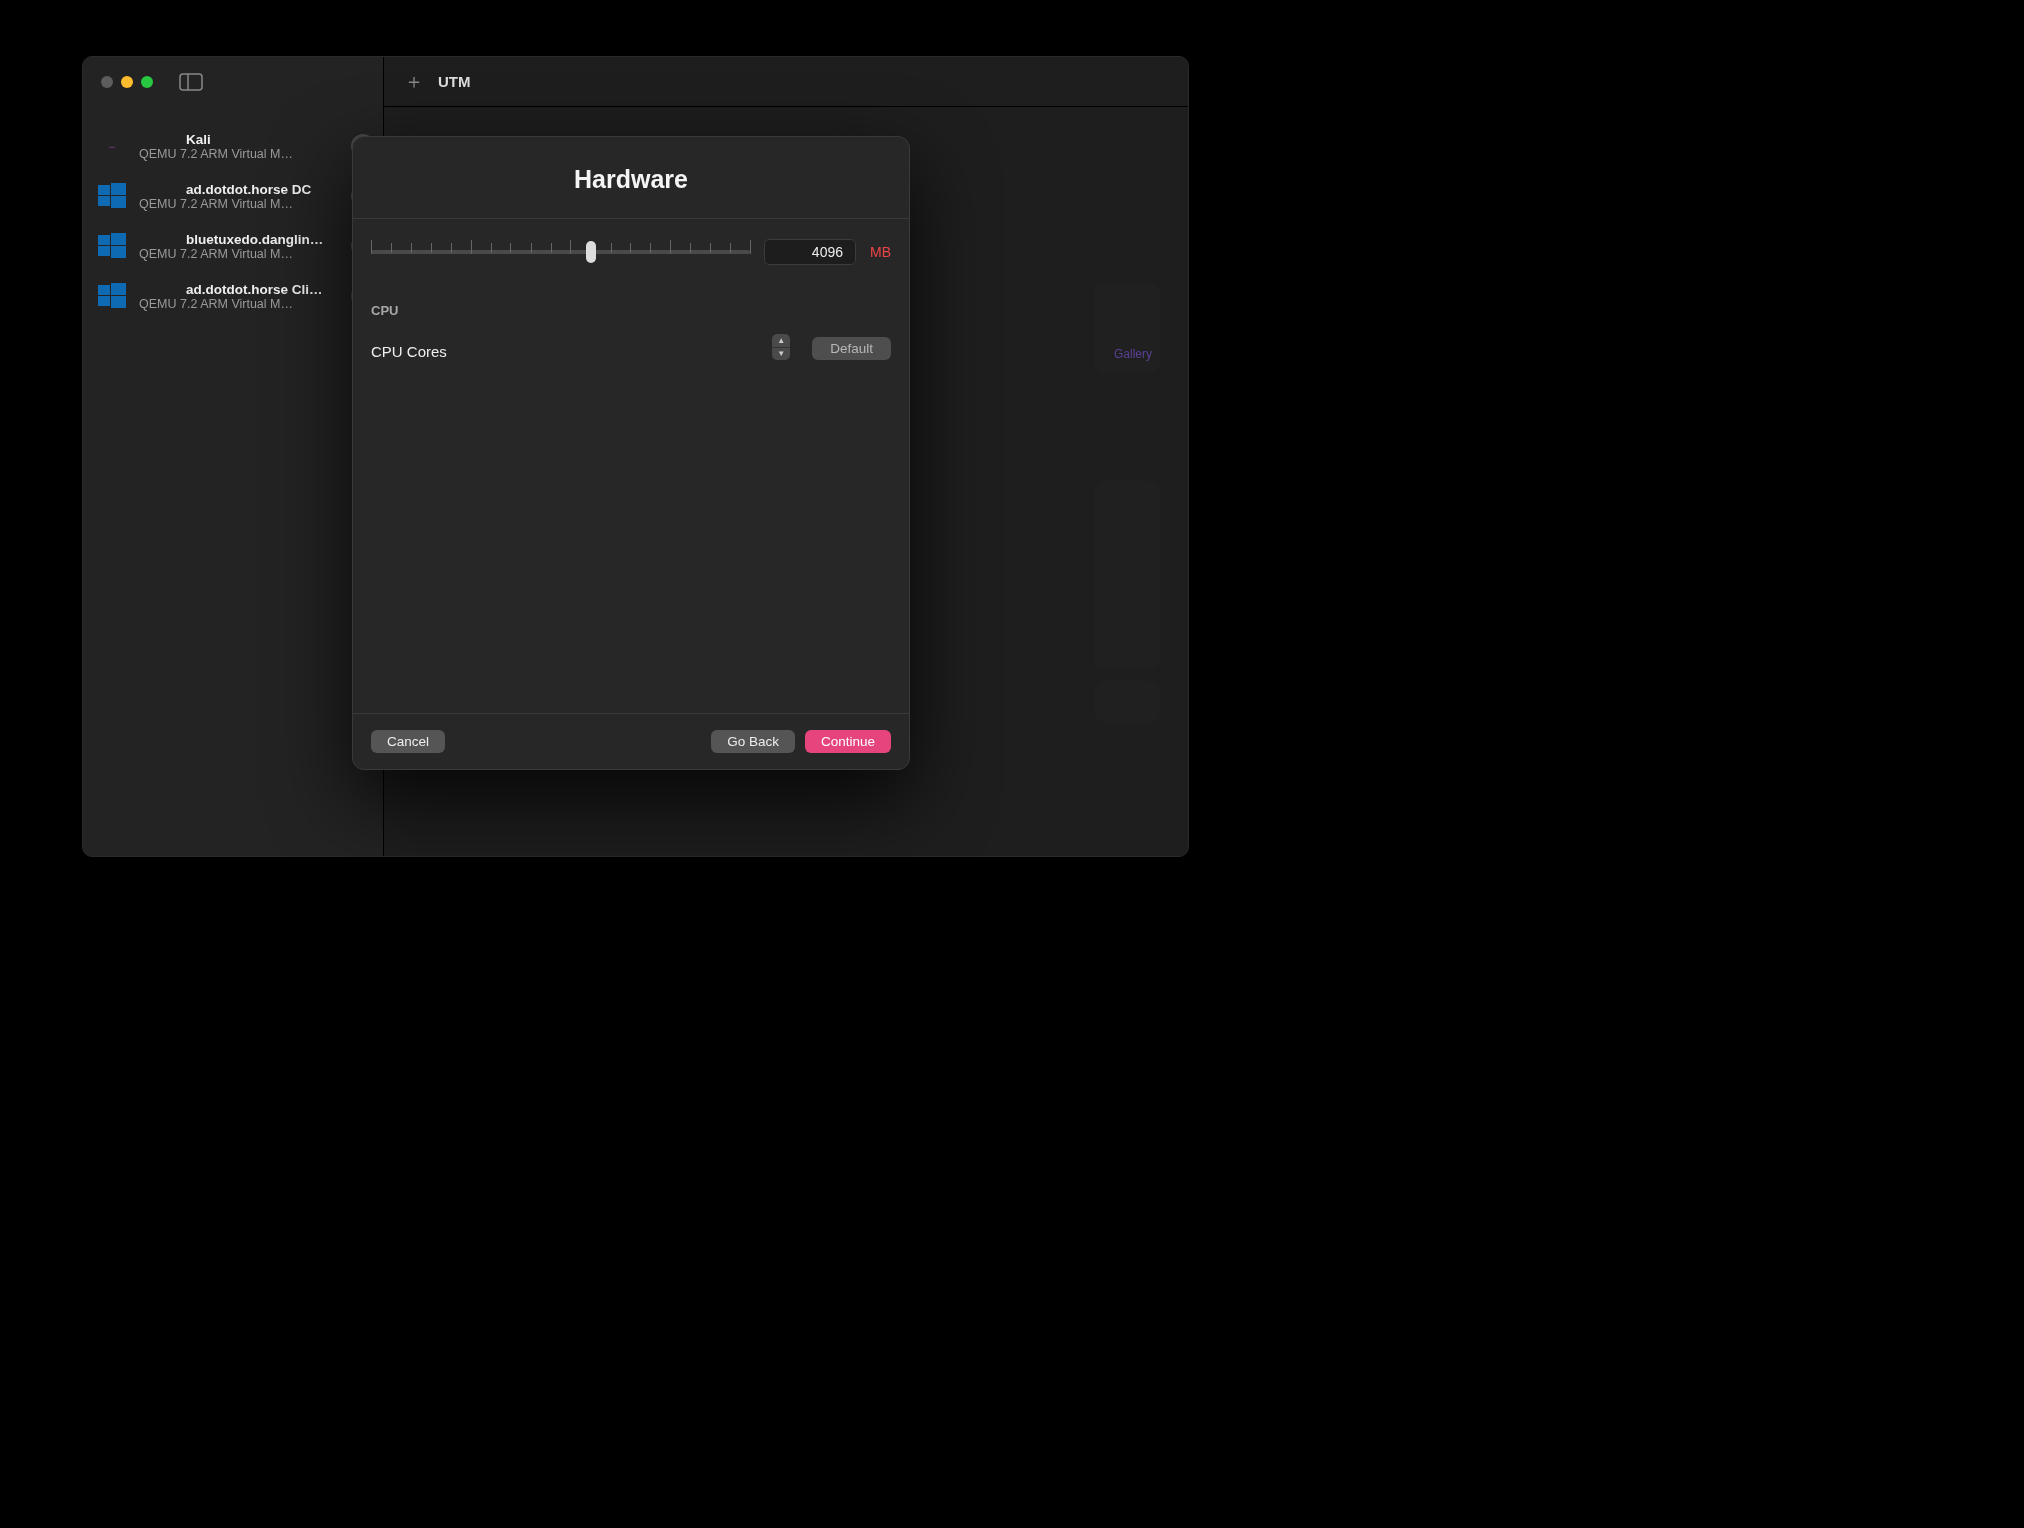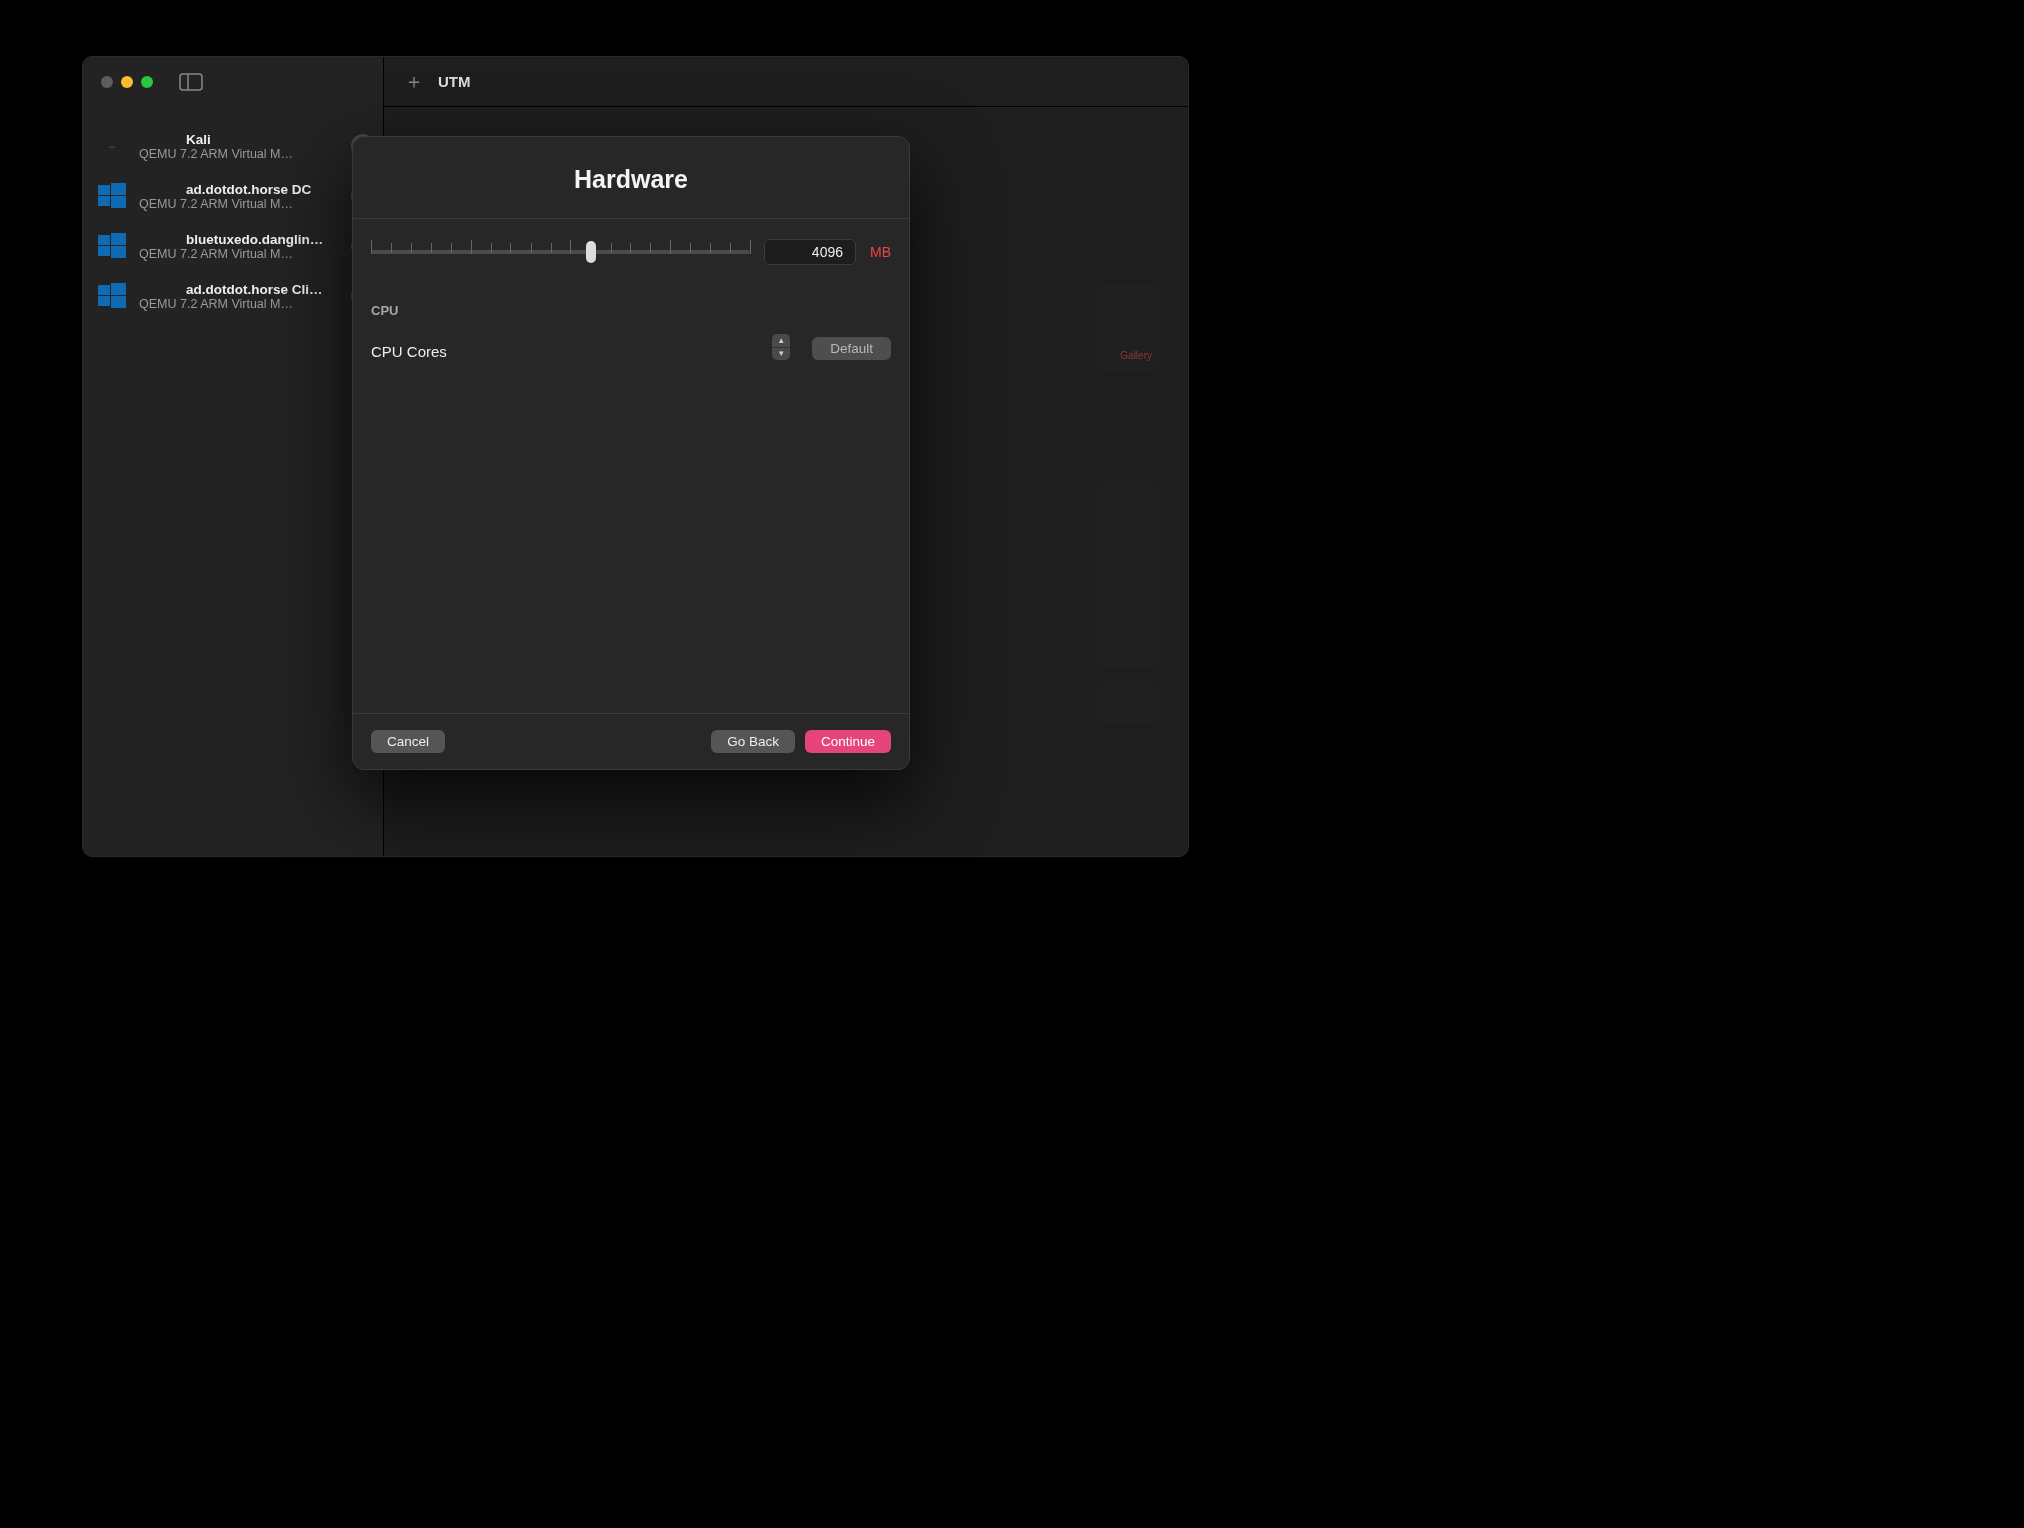--- a/index.html
+++ b/index.html
@@ -92,22 +92,22 @@
     }
     .toolbar .plus { color: #888; font-size: 20px; font-weight: 300; }
     .toolbar .app-title { color: #ddd; font-weight: 600; font-size: 15px; }
     .side-card-ghost {
       position: absolute;
       right: 28px;
       width: 66px; height: 90px;
       background: #232323;
       border-radius: 12px;
       opacity: 0.55;
-      color: #ef4444;
-      font-size: 10px;
+      color: #8b5cf6;
+      font-size: 12px;
       display: flex;
       align-items: center;
       justify-content: flex-end;
       padding-right: 8px;
     }
     
     .modal {
       position: absolute;
       top: 136px; left: 352px;
       width: 558px; height: 634px;

